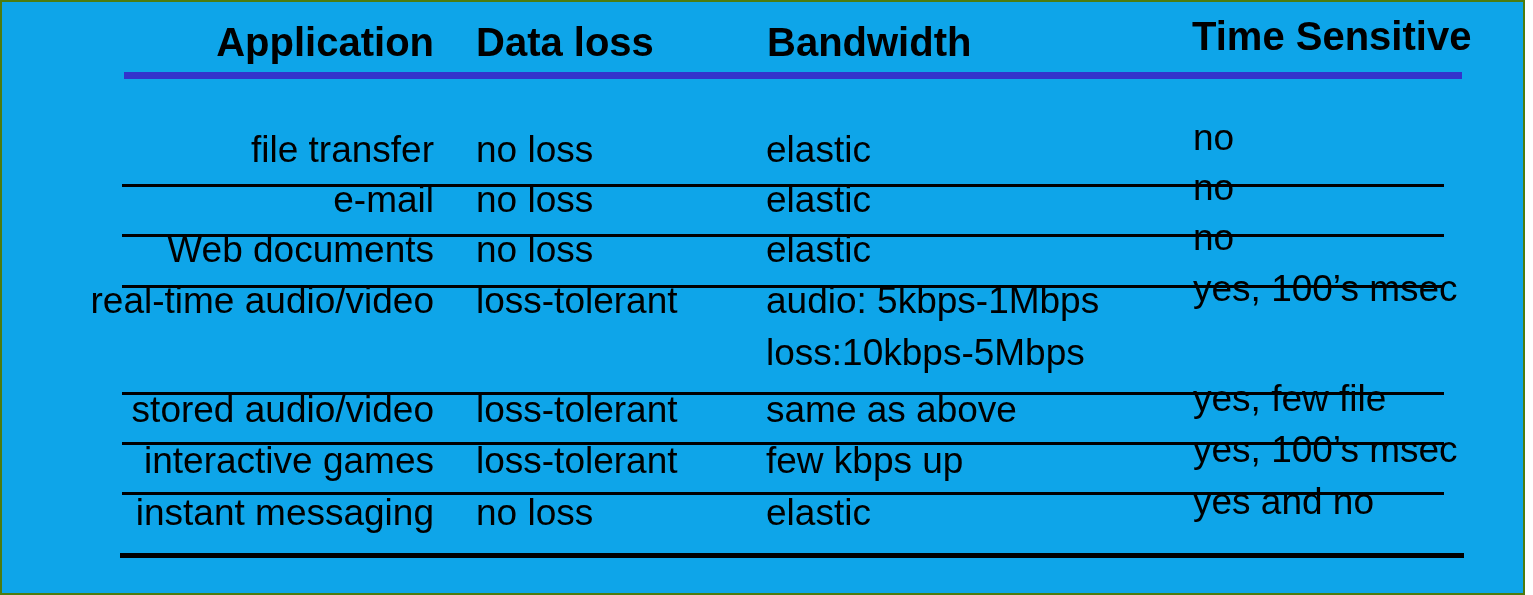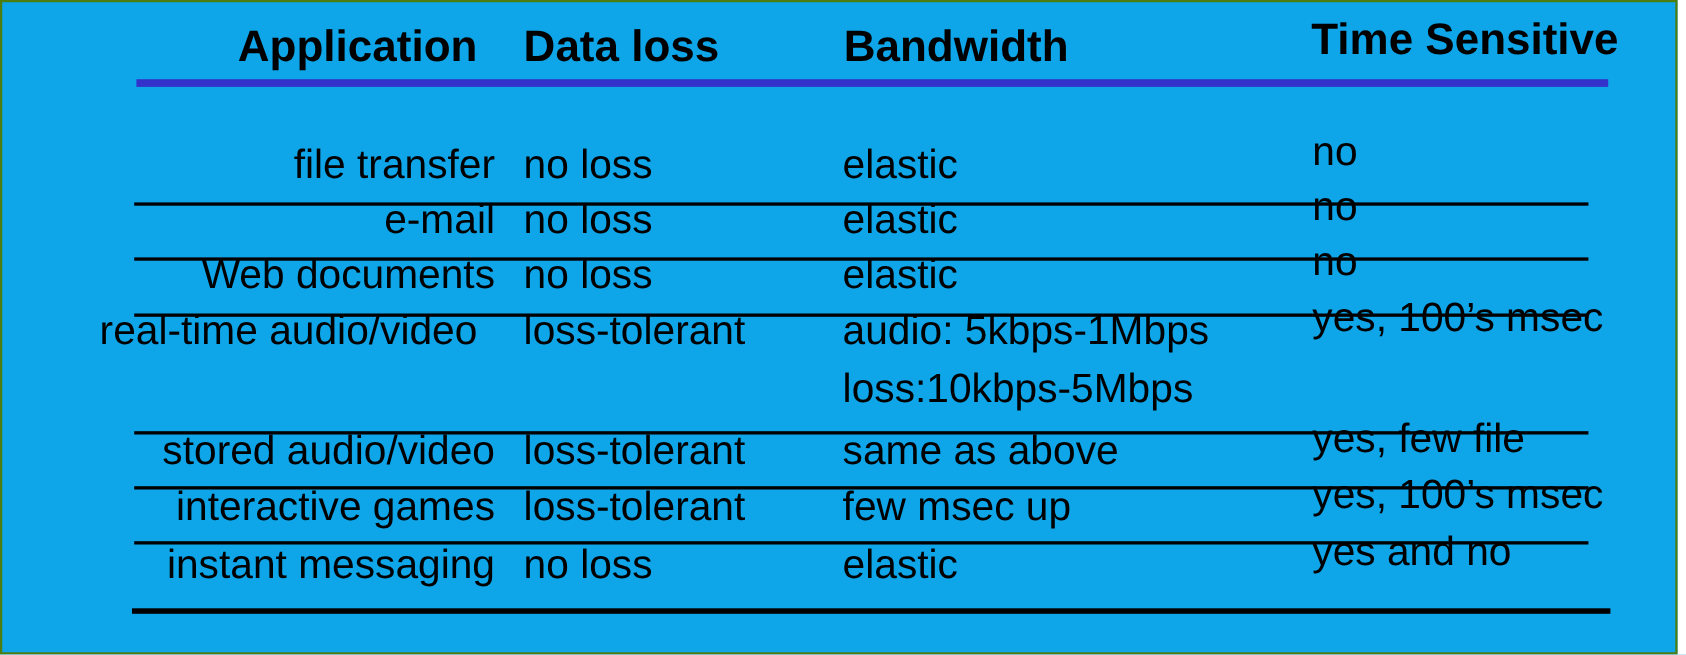--- a/index.html
+++ b/index.html
@@ -54,21 +54,21 @@
   .rule.wide  { left: 118px; width: 1344px; height: 5px; }
 
   
   .cell {
     position: absolute;
     font-size: 37px;
     line-height: 44px;
     color: #000000;
     white-space: nowrap;
   }
-  .col-app  { left: 16px;    width: 432px; text-align: right; }
+  .col-app  { left: 0px;    width: 432px; text-align: right; }
   .col-loss { left: 474px; }
   .col-bw   { left: 764px; }
   .col-time { left: 1191px; text-align: right; }
 </style>
 </head>
 <body>
 
 <div id="slide">
 
   <div class="hdr" id="hdr-app">Application</div>
@@ -103,21 +103,21 @@
   <div class="rule short" style="top:390px"></div>
 
   <div class="cell col-app" style="top:386px">stored audio/video</div>
   <div class="cell col-loss" style="top:386px">loss-tolerant</div>
   <div class="cell col-bw" style="top:386px">same as above</div>
   <div class="cell col-time" style="top:375px">yes, few file</div>
   <div class="rule short" style="top:440px"></div>
 
   <div class="cell col-app" style="top:437px">interactive games</div>
   <div class="cell col-loss" style="top:437px">loss-tolerant</div>
-  <div class="cell col-bw" style="top:437px">few msec up</div>
+  <div class="cell col-bw" style="top:437px">few kbps up</div>
   <div class="cell col-time" style="top:426px">yes, 100’s msec</div>
   <div class="rule short" style="top:490px"></div>
 
   <div class="cell col-app" style="top:489px">instant messaging</div>
   <div class="cell col-loss" style="top:489px">no loss</div>
   <div class="cell col-bw" style="top:489px">elastic</div>
   <div class="cell col-time" style="top:478px">yes and no</div>
   <div class="rule wide" style="top:551px"></div>
 
 </div>

